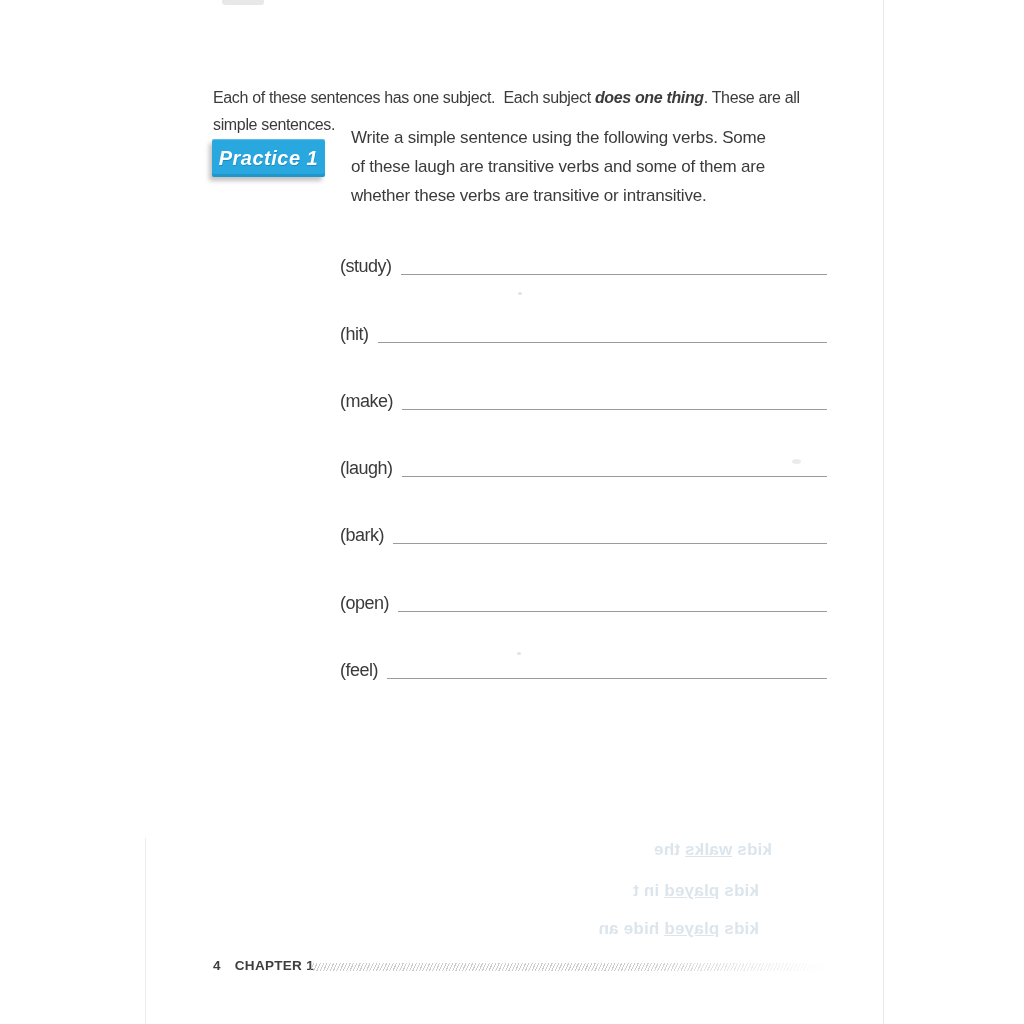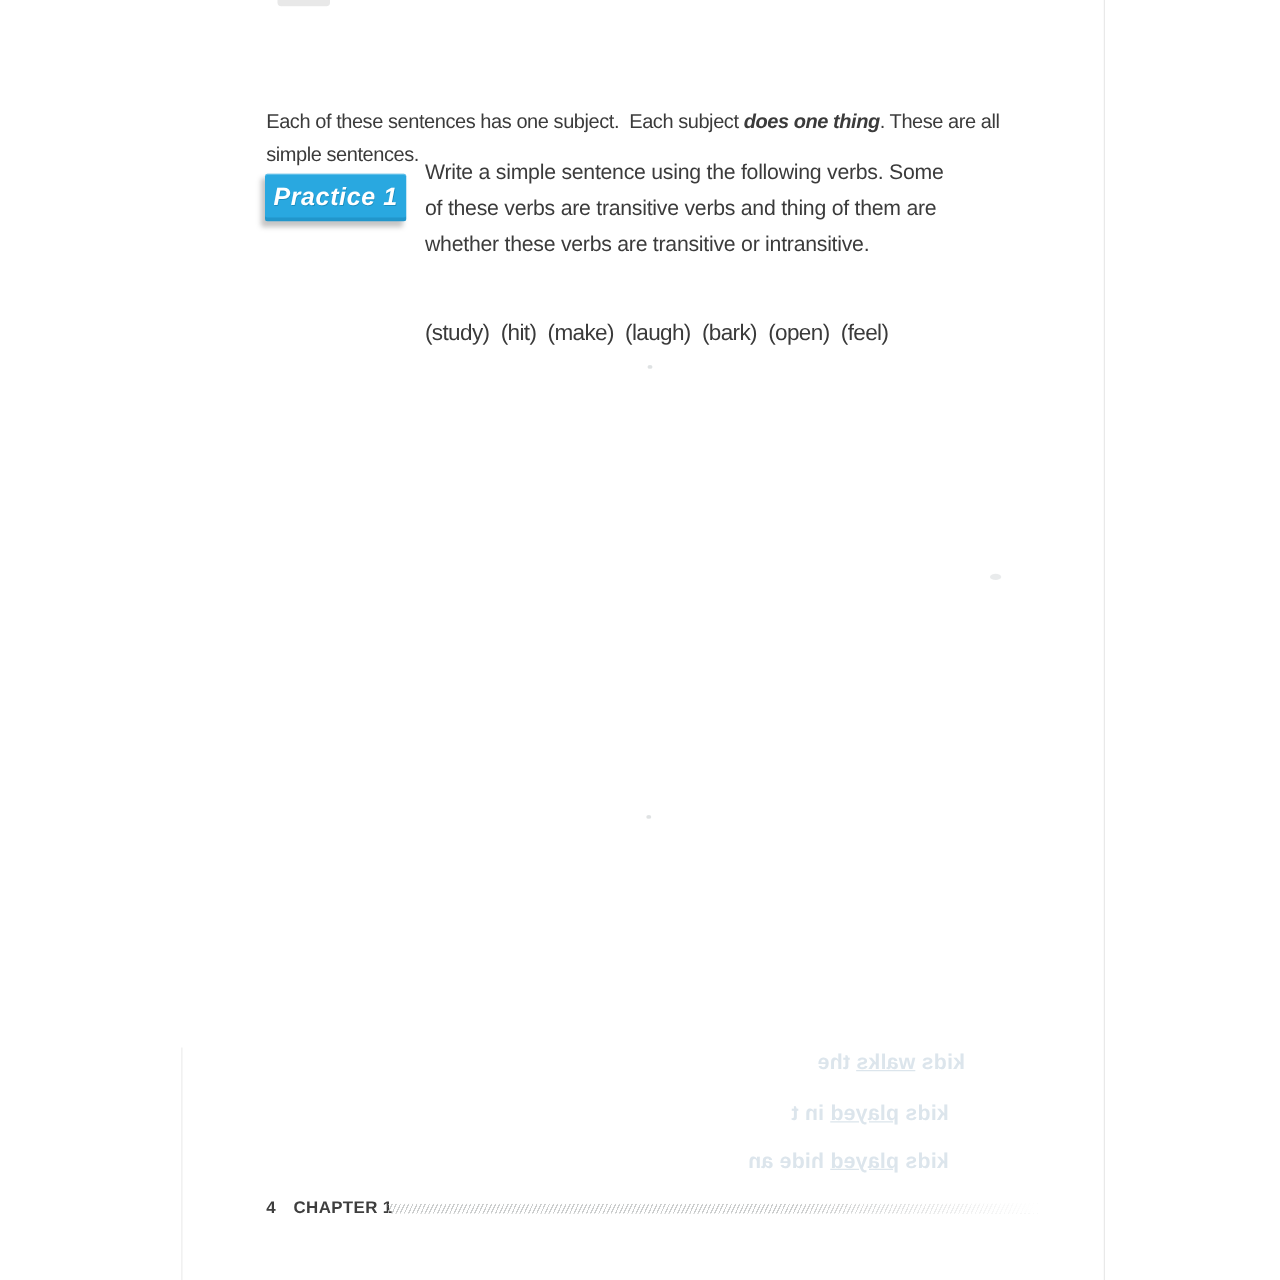--- a/index.html
+++ b/index.html
@@ -32,26 +32,26 @@
     color:#ffffff;font-size:20px;font-weight:bold;font-style:italic;
     letter-spacing:0.5px;
     text-shadow:0.5px 1px 0 rgba(0,90,130,0.35);
   }
 
   
   .instructions{
     position:absolute;left:340px;top:123px;
     font-size:17px;line-height:29px;letter-spacing:-0.2px;color:#3b3b3b;
   }
-  .instructions div{white-space:nowrap;}
+  .instructions div{white-space:nowrap;margin-left:11px;}
 
   
   .verb-list{
     position:absolute;left:340px;top:209px;width:487px;
-    display:flex;
+    display:flex;flex-direction:column;
   }
   .verb-row{
     height:67.3px;
     display:flex;align-items:flex-end;gap:9px;
   }
   .verb-label{
     font-size:18px;letter-spacing:-0.5px;color:#3a3a3a;line-height:19px;
     white-space:nowrap;
   }
   .answer-line{
@@ -120,21 +120,21 @@
   <div class="speck speck3"></div>
 
   <p class="intro"><span>Each of these sentences has one subject.&nbsp; Each subject </span><b>does one thing</b><span>. These are all</span><br><span>simple sentences.</span></p>
 
   <div class="badge">
     <span>Practice 1</span>
   </div>
 
   <div class="instructions">
     <div>Write a simple sentence using the following verbs. Some</div>
-    <div>of these verbs are transitive verbs and thing of them are</div>
+    <div>of these laugh are transitive verbs and some of them are</div>
     <div>whether these verbs are transitive or intransitive.</div>
   </div>
 
   <div class="verb-list">
     <div class="verb-row">
       <span class="verb-label">(study)</span>
       <span class="answer-line"></span>
     </div>
     <div class="verb-row">
       <span class="verb-label">(hit)</span>

